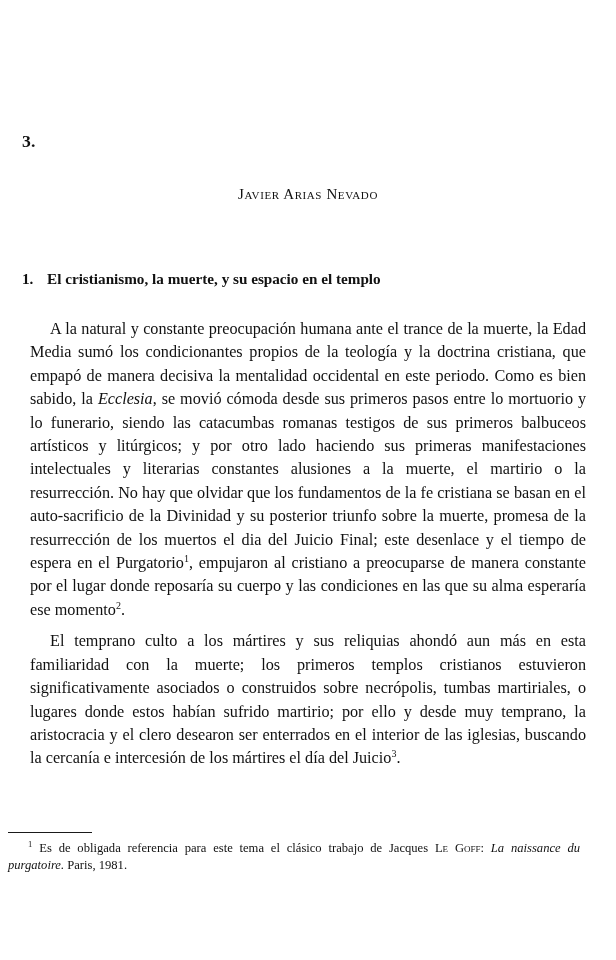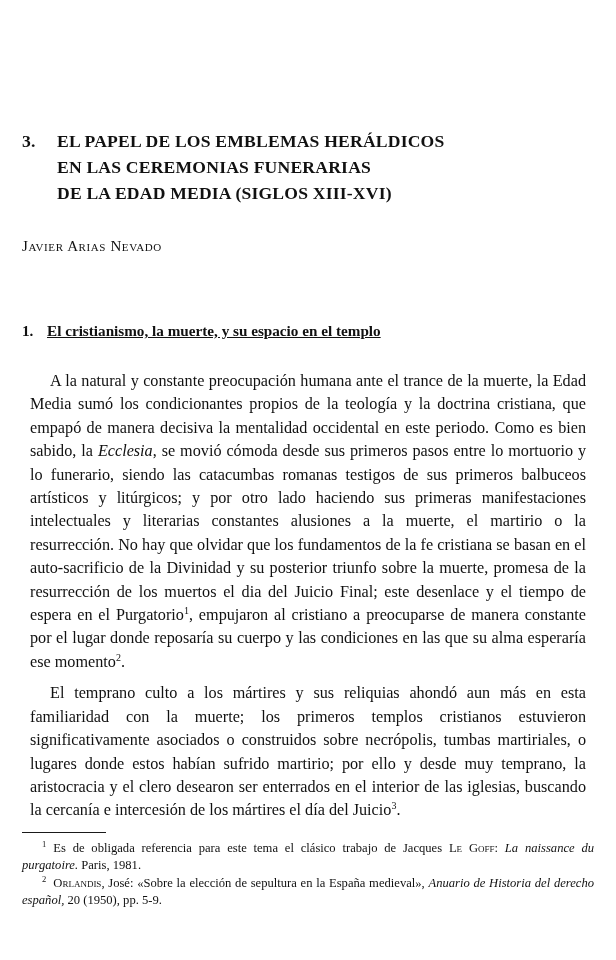--- a/index.html
+++ b/index.html
@@ -50,21 +50,21 @@
   }
   .chapter-lines .tl {
     display: block;
     white-space: nowrap;
   }
 
   
   .author {
     margin: 0;
     padding-top: 30px;
-    text-align: left;
+    text-align: center;
     font-size: 15px;
     line-height: 20px;
     font-variant: small-caps;
     letter-spacing: 0.6px;
   }
 
   
   .section-heading {
     margin: 0;
     padding-top: 64px;
@@ -73,21 +73,20 @@
     line-height: 22px;
     display: flex;
     align-items: flex-start;
   }
   .section-number {
     width: 25px;
     flex: 0 0 25px;
   }
   .section-label {
     flex: 1 1 auto;
-    text-decoration: underline;
   }
 
   
   .body-text {
     padding-top: 20px;
   }
   .body-text p {
     margin: 8px;
     font-size: 16.2px;
     line-height: 23.4px;
@@ -103,21 +102,21 @@
   }
   sup {
     font-size: 0.62em;
     vertical-align: super;
     line-height: 0;
   }
 
   
   .footnotes {
     position: absolute;
-    left: 22px;
+    left: 8px;
     top: 832px;
     width: 572px;
   }
   .footnote-rule {
     width: 84px;
     height: 0;
     border-top: 1px solid #1a1a1a;
     margin: 0 0 7px 0;
   }
   .footnote {
@@ -141,25 +140,20 @@
   }
 </style>
 </head>
 <body>
 
 <div class="page">
   <div class="content">
 
     <h1 class="chapter-title">
       <span class="chapter-number">3.</span>
-      <span class="chapter-lines">
-        <span class="tl">EL PAPEL DE LOS EMBLEMAS HERÁLDICOS</span>
-        <span class="tl">EN LAS CEREMONIAS FUNERARIAS</span>
-        <span class="tl">DE LA EDAD MEDIA (SIGLOS XIII-XVI)</span>
-      </span>
     </h1>
 
     <p class="author">Javier Arias Nevado</p>
 
     <h2 class="section-heading">
       <span class="section-number">1.</span>
       <span class="section-label">El cristianismo, la muerte, y su espacio en el templo</span>
     </h2>
 
     <div class="body-text">
@@ -167,17 +161,14 @@
       <p>El temprano culto a los mártires y sus reliquias ahondó aun más en esta familiaridad con la muerte; los primeros templos cristianos estuvieron significativamente asociados o construidos sobre necrópolis, tumbas martiriales, o lugares donde estos habían sufrido martirio; por ello y desde muy temprano, la aristocracia y el clero desearon ser enterrados en el interior de las iglesias, buscando la cercanía e intercesión de los mártires el día del Juicio<sup>3</sup>.</p>
     </div>
 
   </div>
 
   <div class="footnotes">
     <div class="footnote-rule"></div>
     <p class="footnote">
       <span class="fn-marker">1</span><span>Es de obligada referencia para este tema el clásico trabajo de Jacques <span class="sc">Le Goff</span>: <i>La naissance du purgatoire.</i> Paris, 1981.</span>
     </p>
-    <p class="footnote">
-      <span class="fn-marker">2</span><span><span class="sc">Orlandis</span>, José: «Sobre la elección de sepultura en la España medieval», <i>Anuario de Historia del derecho español,</i> 20 (1950), pp. 5-9.</span>
-    </p>
   </div>
 </div>
 
 </body></html>

